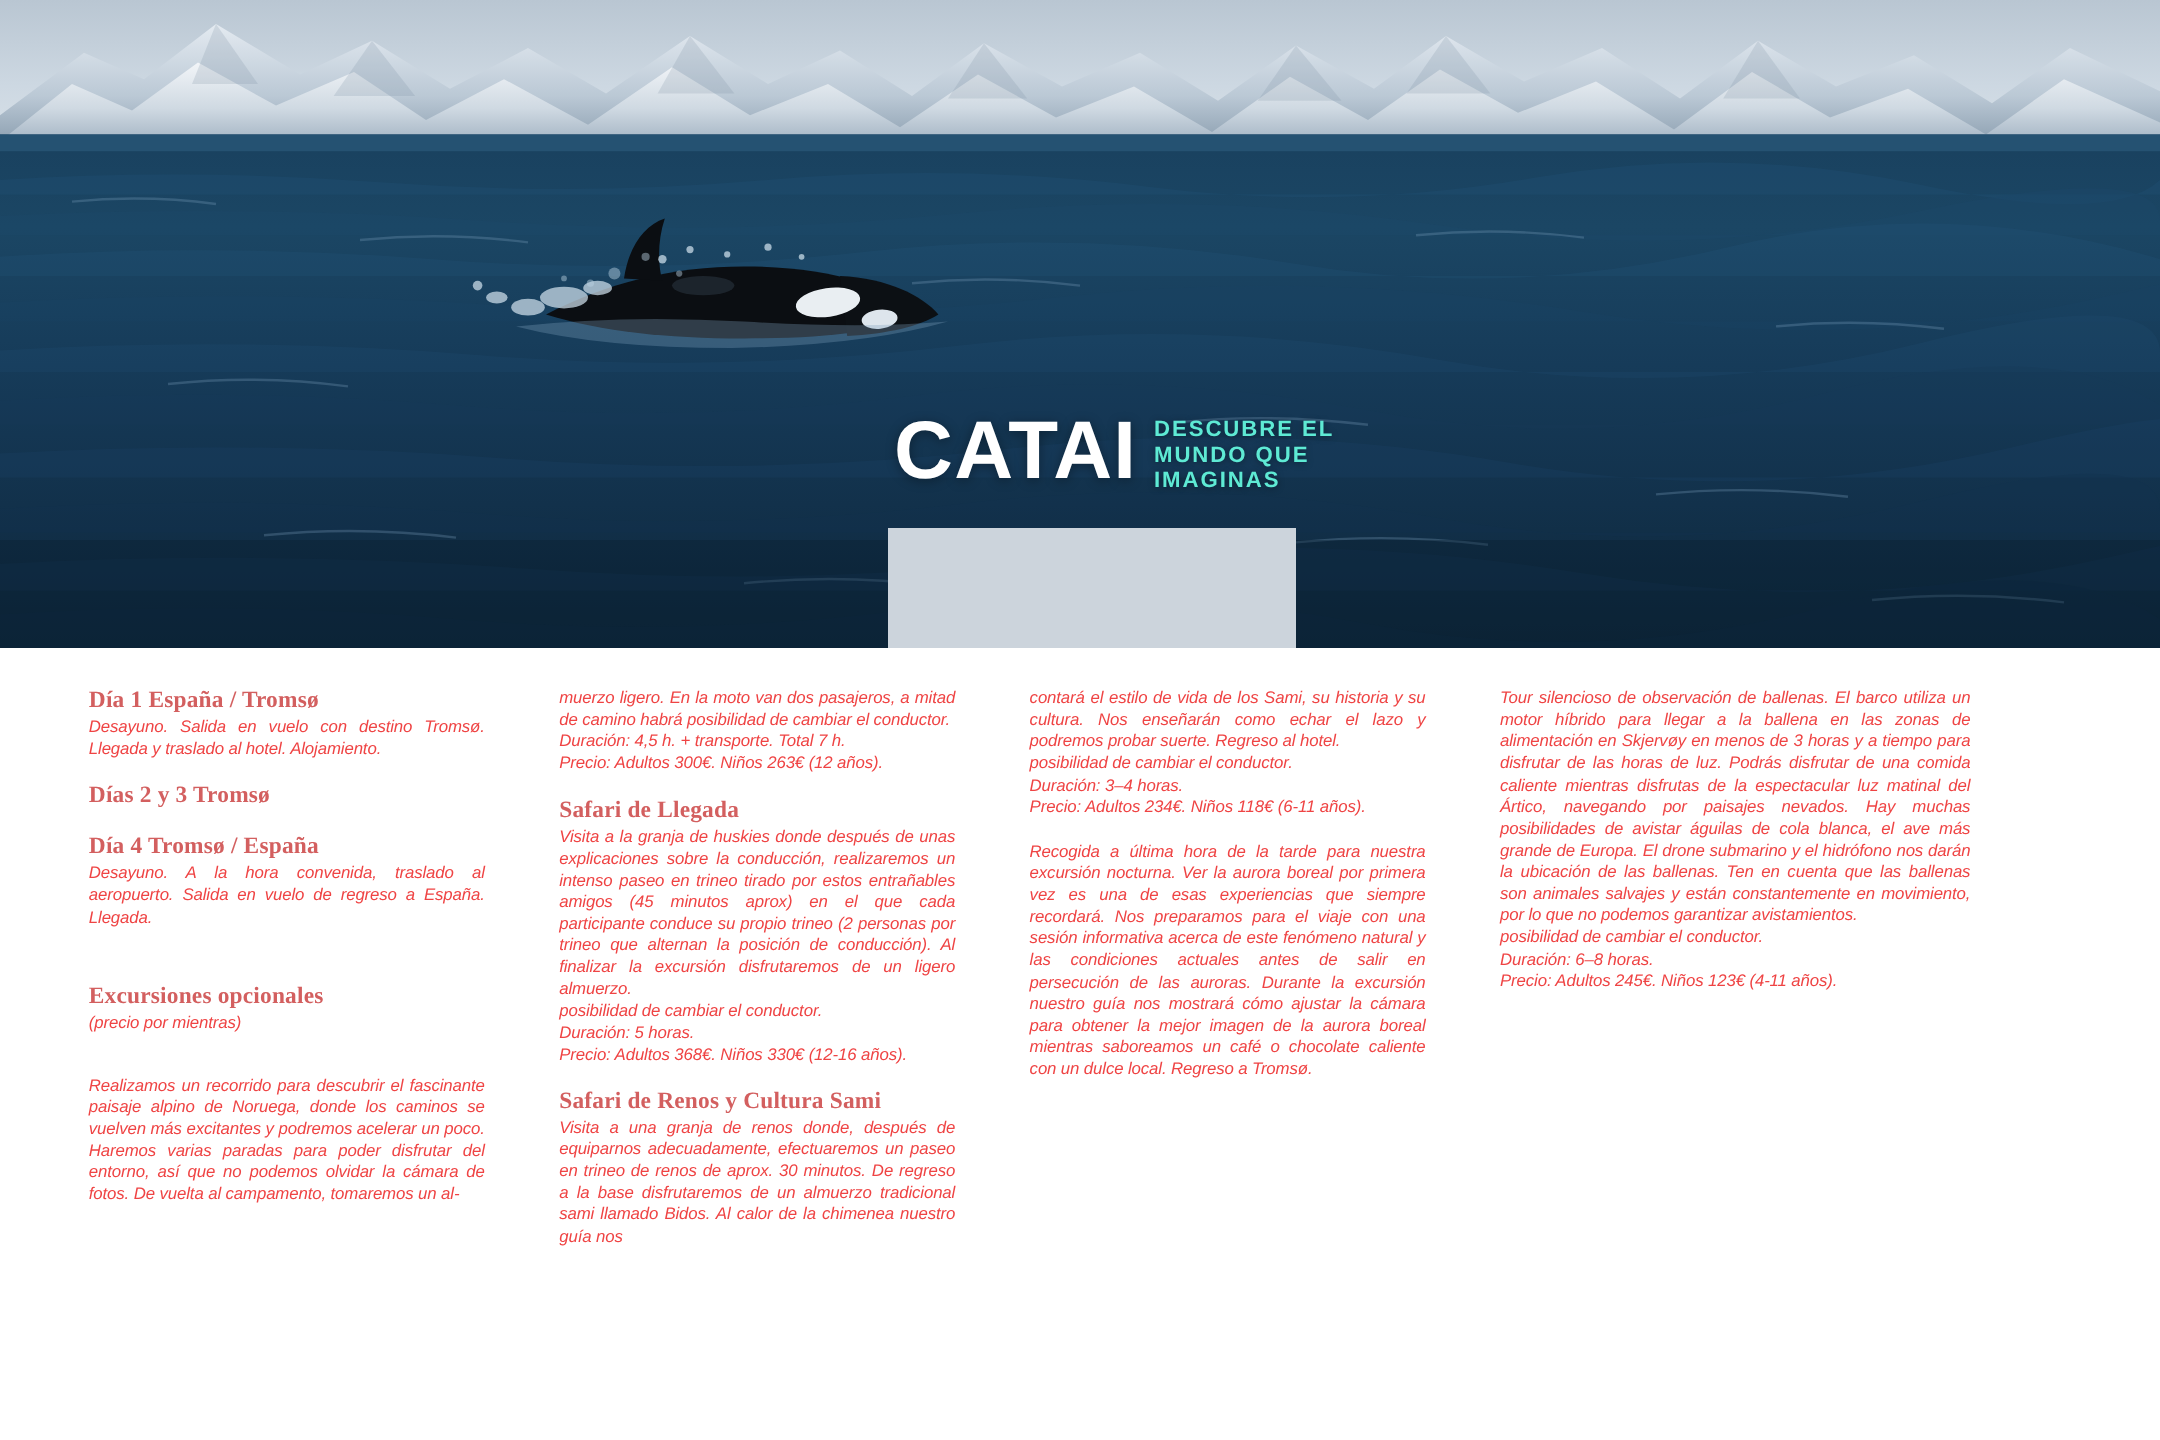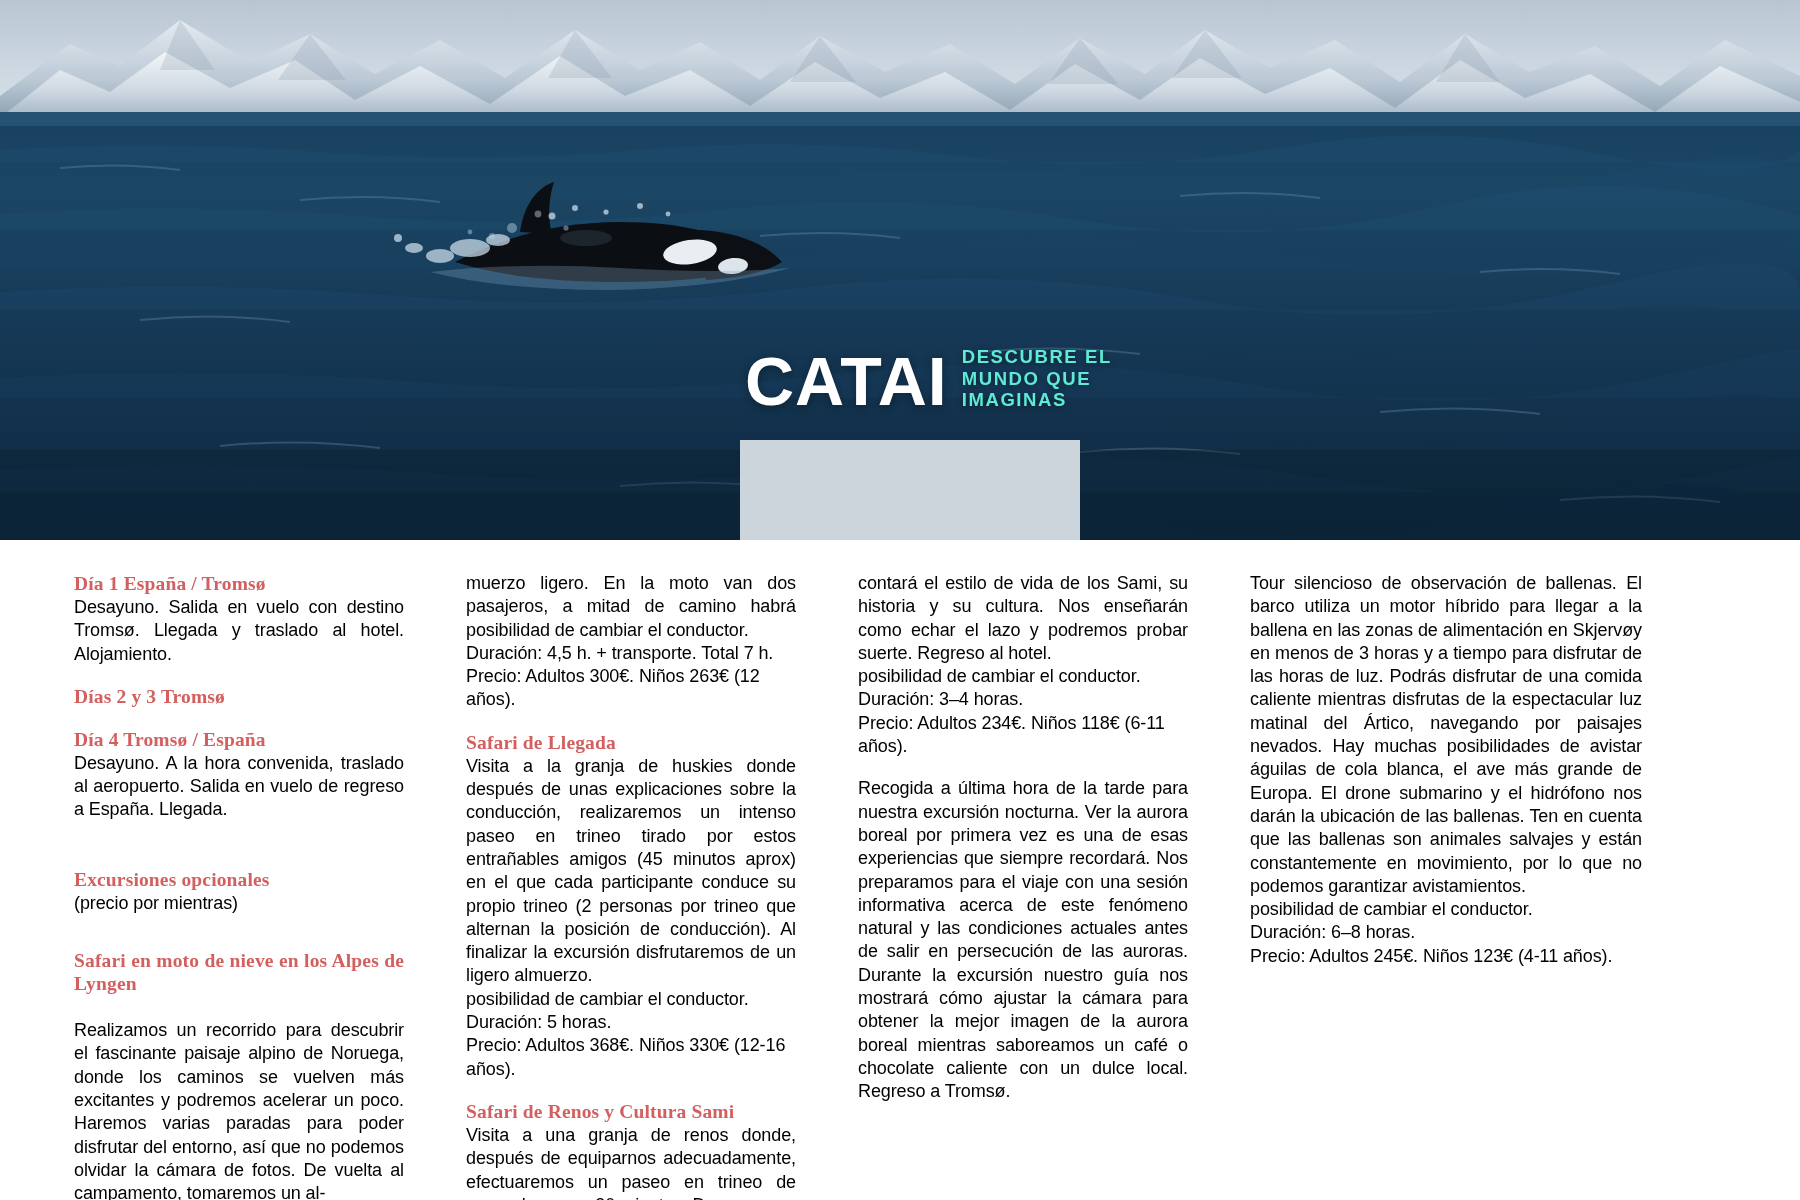--- a/index.html
+++ b/index.html
@@ -29,21 +29,21 @@
   }
 
   .hero-svg { display: block; width: 1800px; height: 540px; }
 
   
   .logo-wrap {
     position: absolute;
     left: 745px;
     top: 340px;
     display: flex;
-    align-items: flex-end;
+    align-items: center;
     gap: 14px;
     z-index: 6;
   }
 
   .logo-main {
     font-family: "Liberation Sans", sans-serif;
     font-weight: bold;
     font-size: 68px;
     letter-spacing: 1px;
     color: #ffffff;
@@ -105,26 +105,27 @@
   h3.sec-title.justified {
     text-align: justify;
   }
   h3.sec-title.justified::after {
     content: "";
     display: inline-block;
     width: 100%;
   }
 
   p.body {
-    color: #000000;
-    font-size: 18px;
+    color: #ef4444;
+    font-size: 14px;
     line-height: 1.295;
     text-align: justify;
     font-weight: 300;
     letter-spacing: -0.1px;
+    font-style: italic;
   }
 
   p.body.nojust { text-align: left; }
 
   .gap-sm { height: 19px; }
   .gap-md { height: 34px; }
   .gap-lg { height: 46px; }
 </style>
 </head>
 <body>
@@ -276,21 +277,20 @@
       <div class="gap-sm"></div>
 
       <h3 class="sec-title">Día 4 Tromsø / España</h3>
       <p class="body">Desayuno. A la hora convenida, traslado al aeropuerto. Salida en vuelo de regreso a España. Llegada.</p>
       <div class="gap-lg"></div>
 
       <h3 class="sec-title">Excursiones opcionales</h3>
       <p class="body nojust">(precio por mientras)</p>
       <div class="gap-md"></div>
 
-      <h3 class="sec-title justified">Safari en moto de nieve en los Alpes de Lyngen</h3>
       <p class="body">Realizamos un recorrido para descubrir el fascinante paisaje alpino de Noruega, donde los caminos se vuelven más excitantes y podremos acelerar un poco. Haremos varias paradas para poder disfrutar del entorno, así que no podemos olvidar la cámara de fotos. De vuelta al campamento, tomaremos un al-</p>
     </div>
 
     <div class="col">
       <p class="body">muerzo ligero. En la moto van dos pasajeros, a mitad de camino habrá posibilidad de cambiar el conductor.</p>
       <p class="body nojust">Duración: 4,5 h. + transporte. Total 7 h.</p>
       <p class="body nojust">Precio: Adultos 300€. Niños 263€ (12 años).</p>
       <div class="gap-sm"></div>
 
       <h3 class="sec-title">Safari de Llegada</h3>

